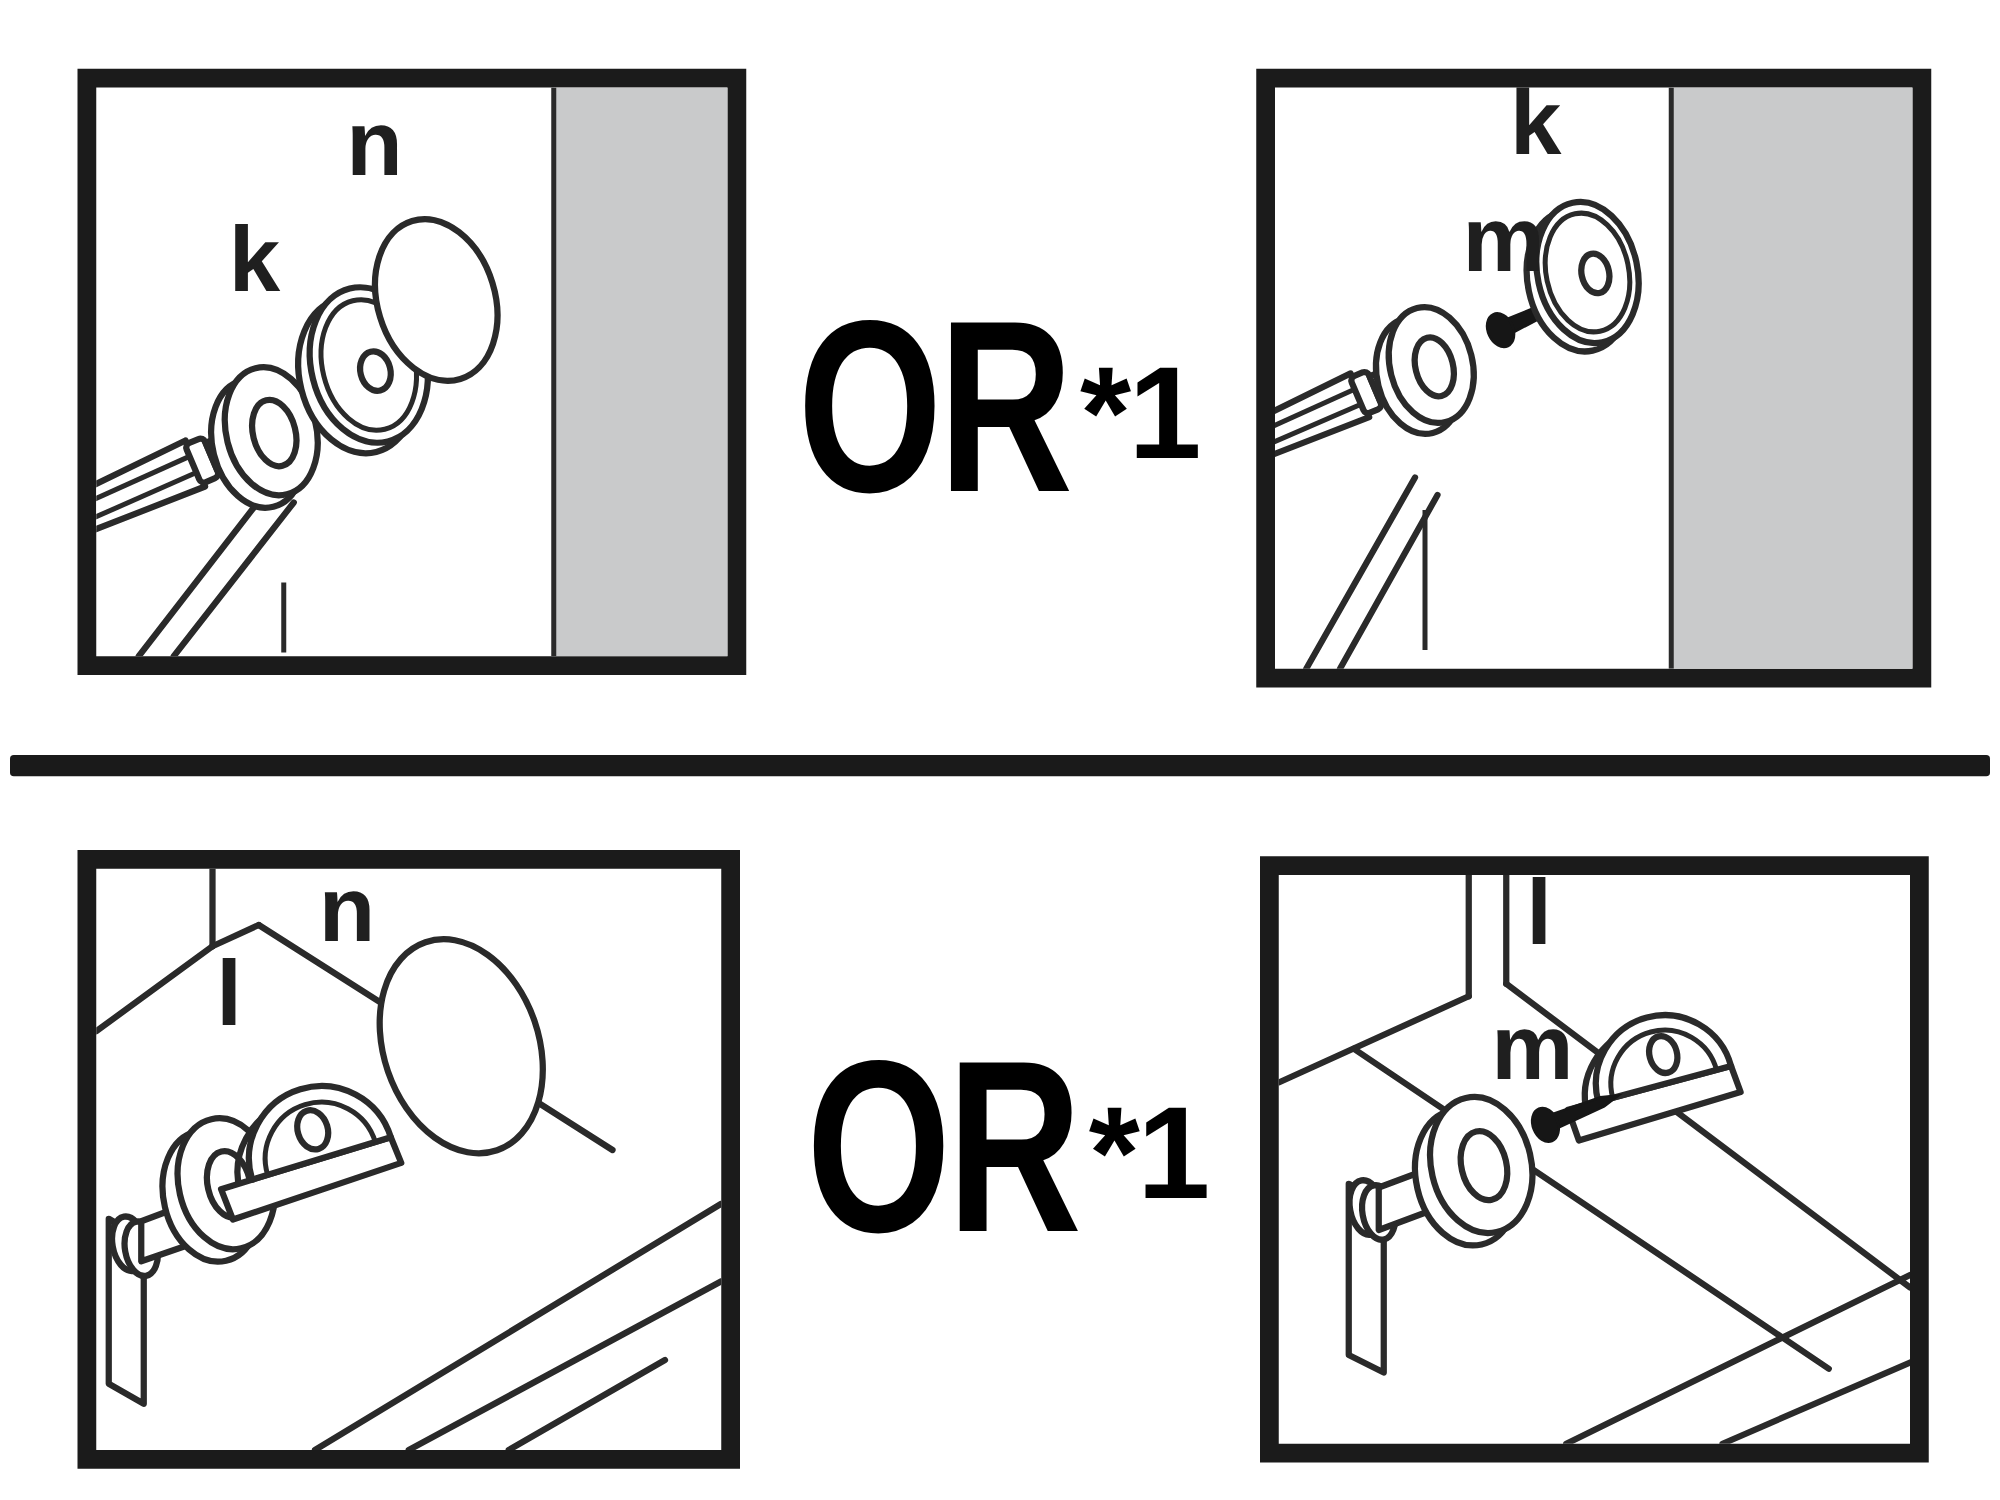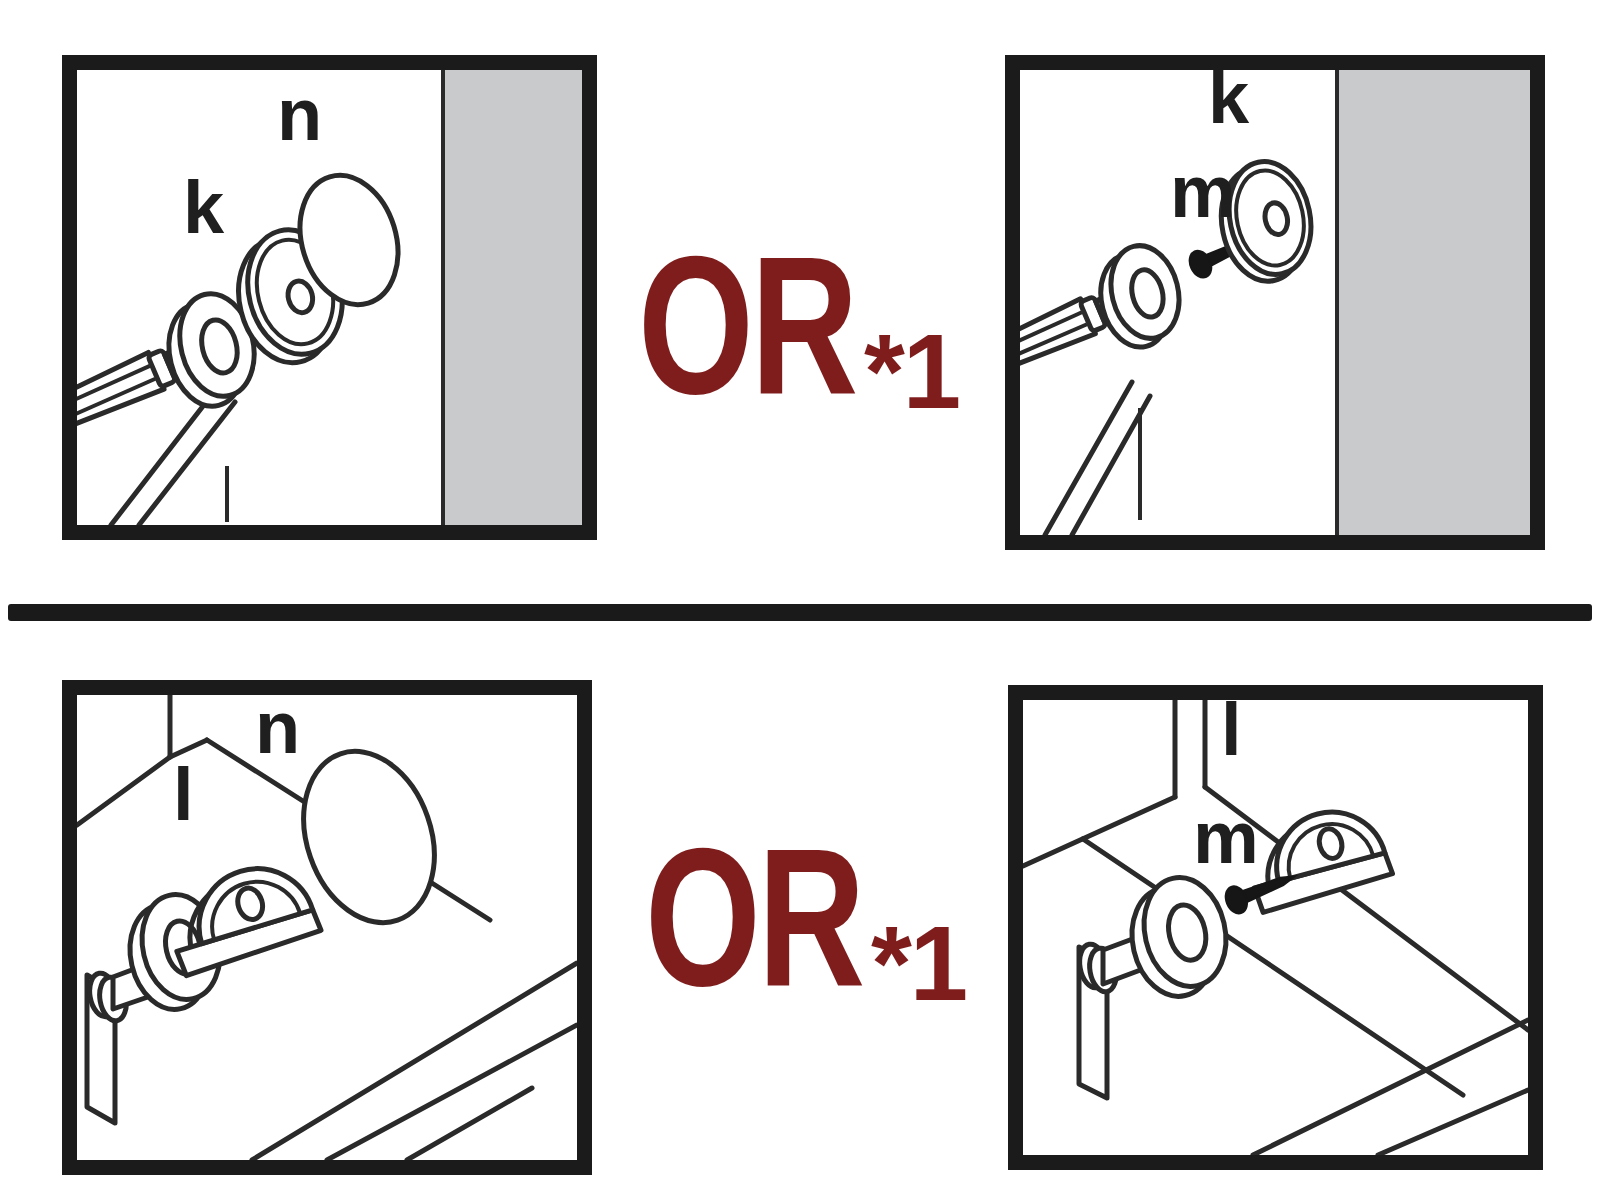--- a/index.html
+++ b/index.html
@@ -9,21 +9,21 @@
   .panel svg{display:block;width:100%;height:100%;}
   
   svg .ln{stroke:#2a2a2a;stroke-width:5;fill:none;stroke-linecap:round;stroke-linejoin:round;}
   svg .f{stroke:#2a2a2a;stroke-width:5;fill:#ffffff;stroke-linecap:round;stroke-linejoin:round;}
   svg .thin{stroke:#2a2a2a;stroke-width:4;fill:none;}
   svg .wall{fill:#c9cacb;stroke:none;}
   svg .dark{fill:#161616;stroke:#161616;stroke-width:2;}
   svg .lbl{fill:#1f1f1f;stroke:none;font-family:"Liberation Sans",sans-serif;
            font-weight:700;font-size:74px;}
   .divider{position:absolute;left:8px;top:604px;width:1584px;height:17px;background:#1a1a1a;border-radius:3px;}
-  .orwrap{position:absolute;display:flex;align-items:flex-end;color:#7f1d1d;}
+  .orwrap{position:absolute;display:flex;align-items:center;color:#000000;}
   .or-main{display:inline-block;font-weight:700;font-size:196px;line-height:1;
            letter-spacing:-4px;transform:scaleX(.76);transform-origin:left center;}
   .or-sup{display:inline-block;font-weight:700;font-size:105px;line-height:1;
           margin-left:-60px;margin-top:8px;letter-spacing:-2px;}
   .or-row1{left:638px;top:228px;}
   .or-row2{left:645px;top:820px;}
 </style>
 </head>
 <body>
 

